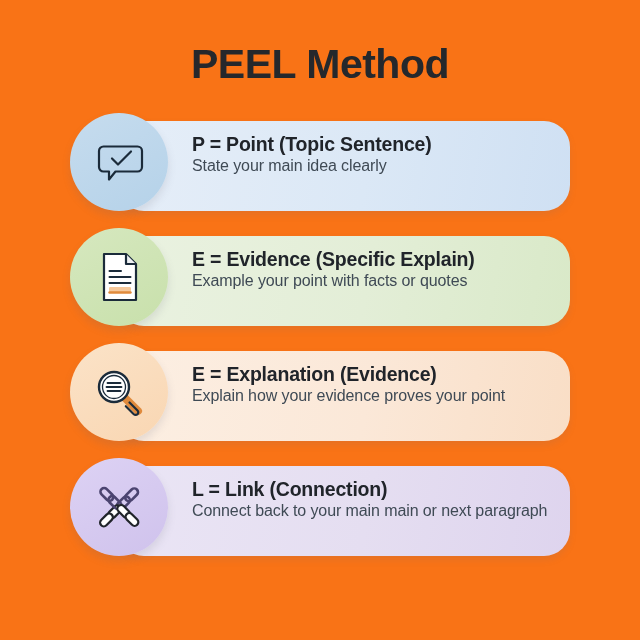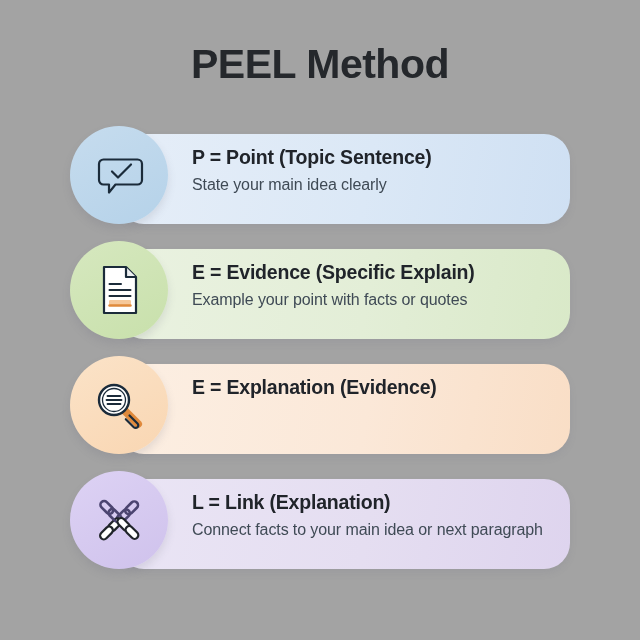--- a/index.html
+++ b/index.html
@@ -12,41 +12,41 @@
     background: #fdfdfd;
     font-family: "Liberation Sans", sans-serif;
     overflow: hidden;
     position: relative;
   }
 
   #page {
     position: relative;
     width: 640px;
     height: 640px;
-    background: #a3a3a3;
+    background: #f97316;
   }
 
   
   .title {
     position: absolute;
     top: 40px;
     left: 0;
     width: 640px;
     text-align: center;
     font-size: 41px;
     font-weight: bold;
     color: #25282c;
     letter-spacing: -0.5px;
     line-height: 1.2;
   }
 
   
   .rows {
     position: absolute;
-    top: 126px;
+    top: 113px;
     left: 0;
     width: 640px;
   }
 
   .row {
     position: relative;
     height: 115px;
   }
 
   .bar {
@@ -96,21 +96,20 @@
   }
   .row-title {
     font-size: 19.5px;
     font-weight: bold;
     color: #20242a;
     letter-spacing: -0.2px;
     line-height: 1.25;
     white-space: nowrap;
   }
   .row-sub {
-    margin-top: 6px;
     font-size: 16px;
     font-weight: normal;
     color: #3f4a55;
     letter-spacing: -0.1px;
     line-height: 1.25;
     white-space: nowrap;
   }
 </style>
 </head>
 <body>
@@ -176,20 +175,21 @@
             <g stroke="#1b2b3a" stroke-width="1.8" stroke-linecap="round">
               <line x1="16.5" y1="19" x2="29.5" y2="19"></line>
               <line x1="15.5" y1="23" x2="30.5" y2="23"></line>
               <line x1="16.5" y1="27" x2="29.5" y2="27"></line>
             </g>
           </svg>
         </span>
       </div>
       <div class="texts">
         <div class="row-title">E = Explanation (Evidence)</div>
+        <div class="row-sub">Explain how your evidence proves your point</div>
       </div>
     </div>
 
     <div class="row row-purple">
       <div class="bar"></div>
       <div class="circle">
         <span class="icon-wrap">
           <svg viewBox="0 0 56 56" width="56" height="56">
 
             <g transform="rotate(45 28 28)">
@@ -203,19 +203,19 @@
             <g transform="rotate(-45 28 28)">
               <rect x="24.6" y="3" width="7.4" height="15" rx="3.7" fill="none" stroke="#4b4470" stroke-width="2.6"></rect>
               <rect x="24.6" y="14.5" width="7.4" height="15" rx="3.7" fill="none" stroke="#4b4470" stroke-width="2.6"></rect>
               <rect x="24.6" y="27" width="7.4" height="15" rx="3.7" fill="#ffffff" stroke="#20242a" stroke-width="2.2"></rect>
               <rect x="24.6" y="38.5" width="7.4" height="15" rx="3.7" fill="#ffffff" stroke="#20242a" stroke-width="2.2"></rect>
             </g>
           </svg>
         </span>
       </div>
       <div class="texts">
-        <div class="row-title">L = Link (Explanation)</div>
-        <div class="row-sub">Connect facts to your main idea or next paragraph</div>
+        <div class="row-title">L = Link (Connection)</div>
+        <div class="row-sub">Connect back to your main main or next paragraph</div>
       </div>
     </div>
 
   </div>
 </div>
 
 </body></html>

